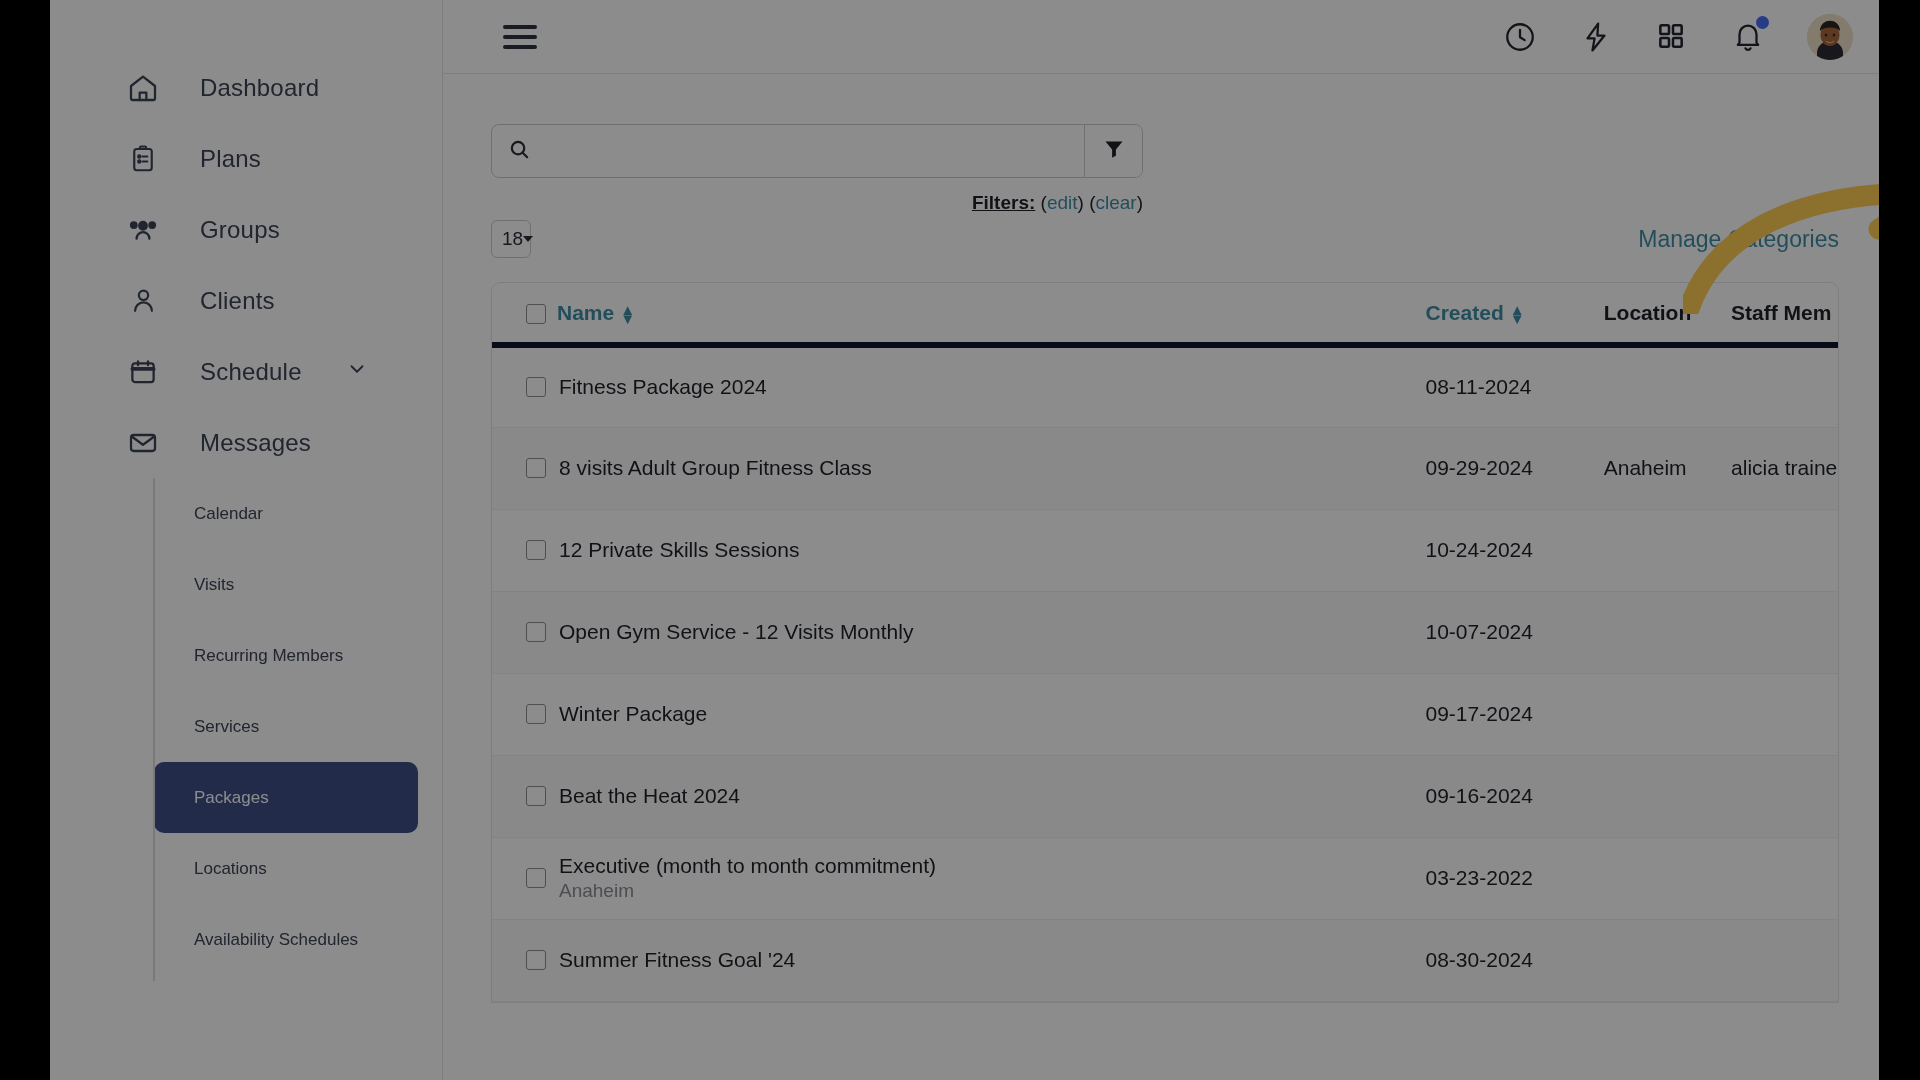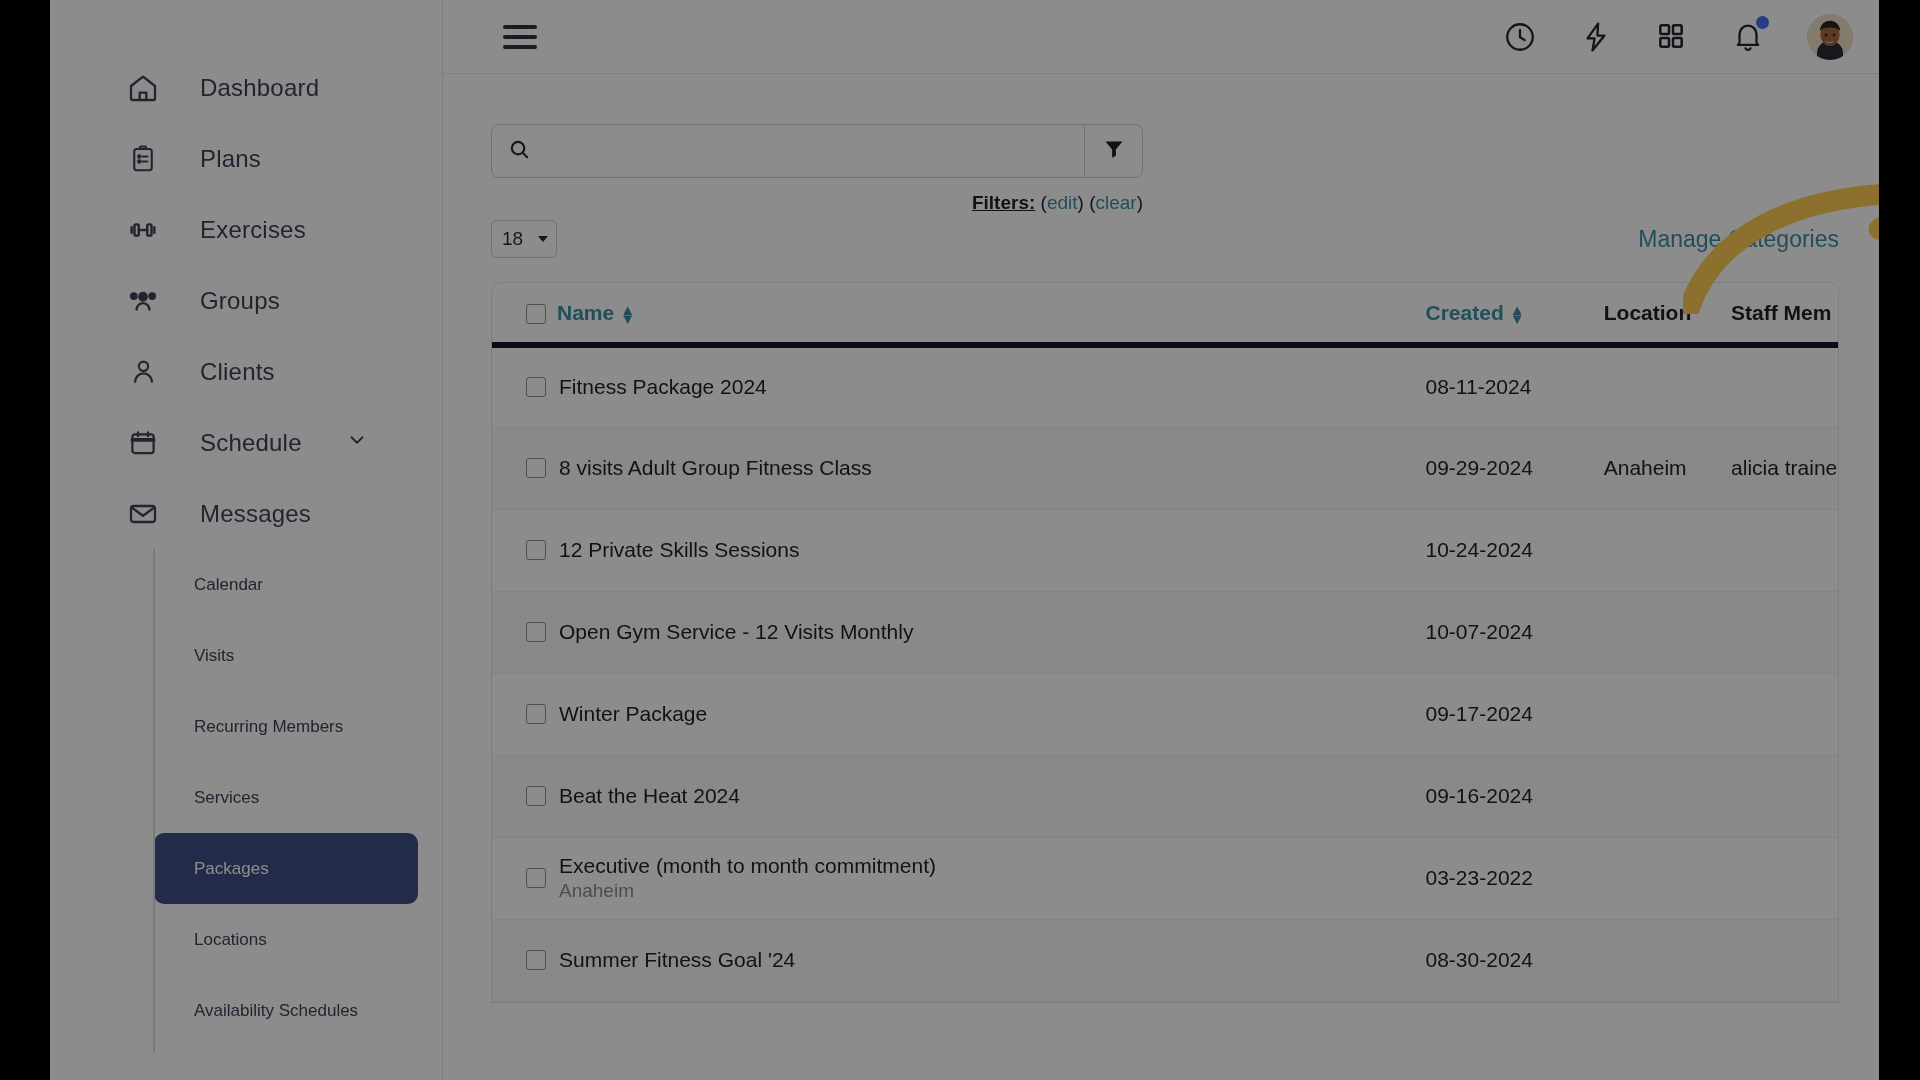--- a/index.html
+++ b/index.html
@@ -166,21 +166,21 @@
   }
 
   
   #subtoolbar {
     position: relative;
     height: 66px;
     margin: 0 48px;
     display: flex; align-items: center;
   }
   #page-size {
-    width: 66px; height: 38px;
+    width: 40px; height: 38px;
     border: 1px solid #c9ccd4;
     border-radius: 6px;
     display: flex; align-items: center;
     justify-content: space-between;
     padding: 0 8px 0 10px;
     font-size: 19px; color: #2c2f38;
     background: #fff;
   }
   #page-size .car {
     width: 0; height: 0;
@@ -277,32 +277,20 @@
             <path d="M9.5 4V3a1 1 0 0 1 1-1h3a1 1 0 0 1 1 1v1"></path>
             <circle cx="9" cy="10" r=".9" fill="#3d4457"></circle>
               <path d="M11.5 10h4"></path>
             <circle cx="9" cy="14" r=".9" fill="#3d4457"></circle>
               <path d="M11.5 14h4"></path>
           </svg>
         </span>
         <span class="lbl">Plans</span>
       </div>
 
-      <div class="nav-item">
-        <span class="ico">
-          <svg width="34" height="34" viewBox="0 0 24 24" fill="none" stroke="#3d4457" stroke-width="1.7" stroke-linecap="round" stroke-linejoin="round">
-            <rect x="6" y="8" width="3" height="8" rx="1"></rect>
-            <rect x="15" y="8" width="3" height="8" rx="1"></rect>
-            <path d="M9 12h6"></path>
-              <path d="M4 10v4"></path>
-              <path d="M20 10v4"></path>
-          </svg>
-        </span>
-        <span class="lbl">Exercises</span>
-      </div>
 
       <div class="nav-item">
         <span class="ico">
           <svg width="34" height="34" viewBox="0 0 24 24" fill="none" stroke="#3d4457" stroke-width="1.7" stroke-linecap="round" stroke-linejoin="round">
             <circle cx="12" cy="9" r="2.6" fill="#3d4457"></circle>
             <path d="M7.5 18a4.5 4.5 0 0 1 9 0" fill="none"></path>
             <circle cx="5.5" cy="8.5" r="1.9" fill="#3d4457"></circle>
             <circle cx="18.5" cy="8.5" r="1.9" fill="#3d4457"></circle>
           </svg>
         </span>

